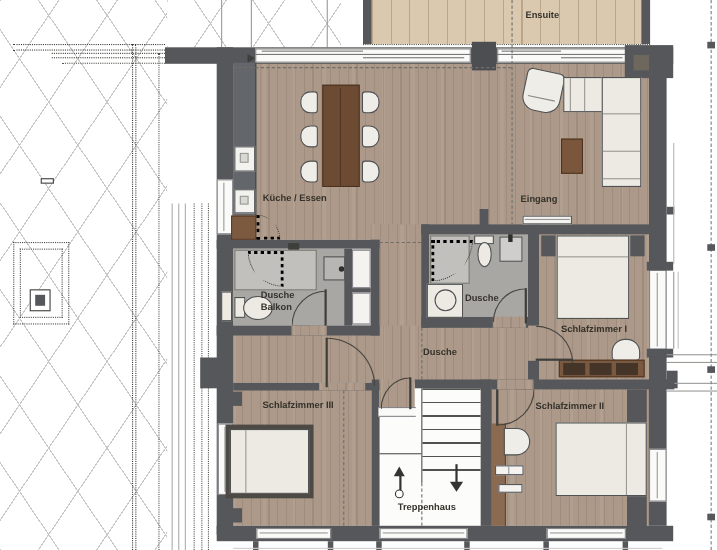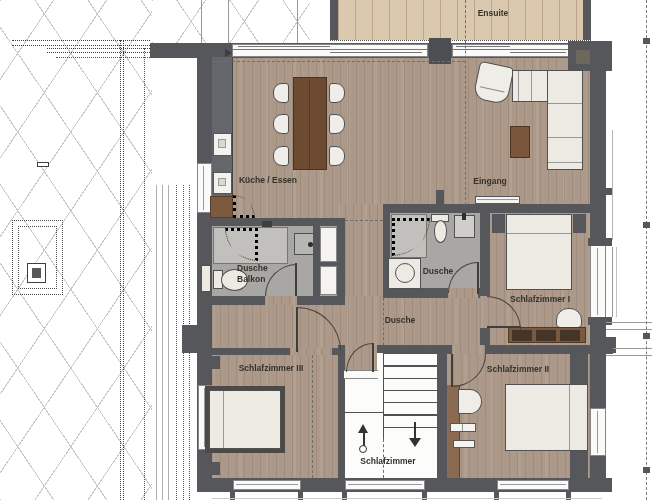--- a/index.html
+++ b/index.html
@@ -267,15 +267,15 @@
   <div class="lbl" style="left:445px;top:176px;width:90px">Eingang</div>
   <div class="lbl" style="left:237px;top:263px;width:62px;text-align:left">
     <div style="position:static">Dusche</div>
     <div style="position:static">Balkon</div>
   </div>
   <div class="lbl" style="left:393px;top:266px;width:90px">Dusche</div>
   <div class="lbl" style="left:355px;top:315px;width:90px">Dusche</div>
   <div class="lbl" style="left:495px;top:294px;width:90px">Schlafzimmer I</div>
   <div class="lbl" style="left:473px;top:364px;width:90px">Schlafzimmer II</div>
   <div class="lbl" style="left:226px;top:363px;width:90px">Schlafzimmer III</div>
-  <div class="lbl" style="left:343px;top:456px;width:90px">Schlafzimmer</div>
+  <div class="lbl" style="left:343px;top:456px;width:90px">Treppenhaus</div>
 
 </div>
 
 </body></html>

